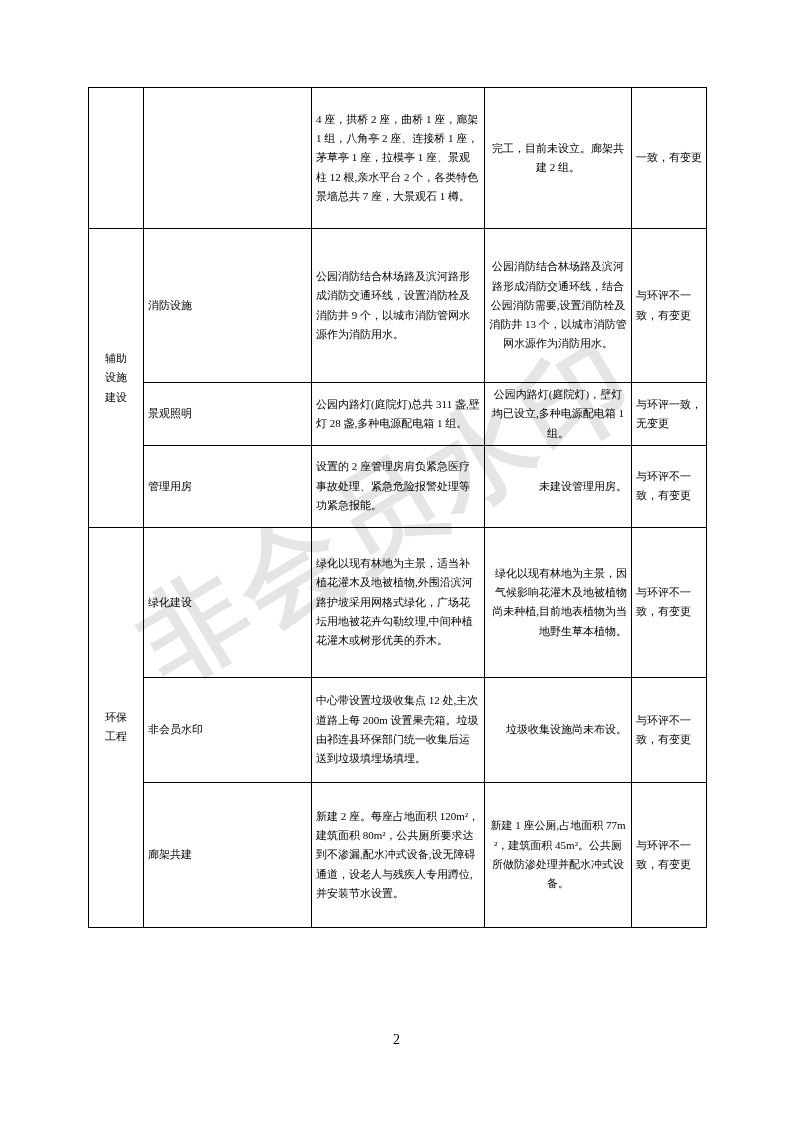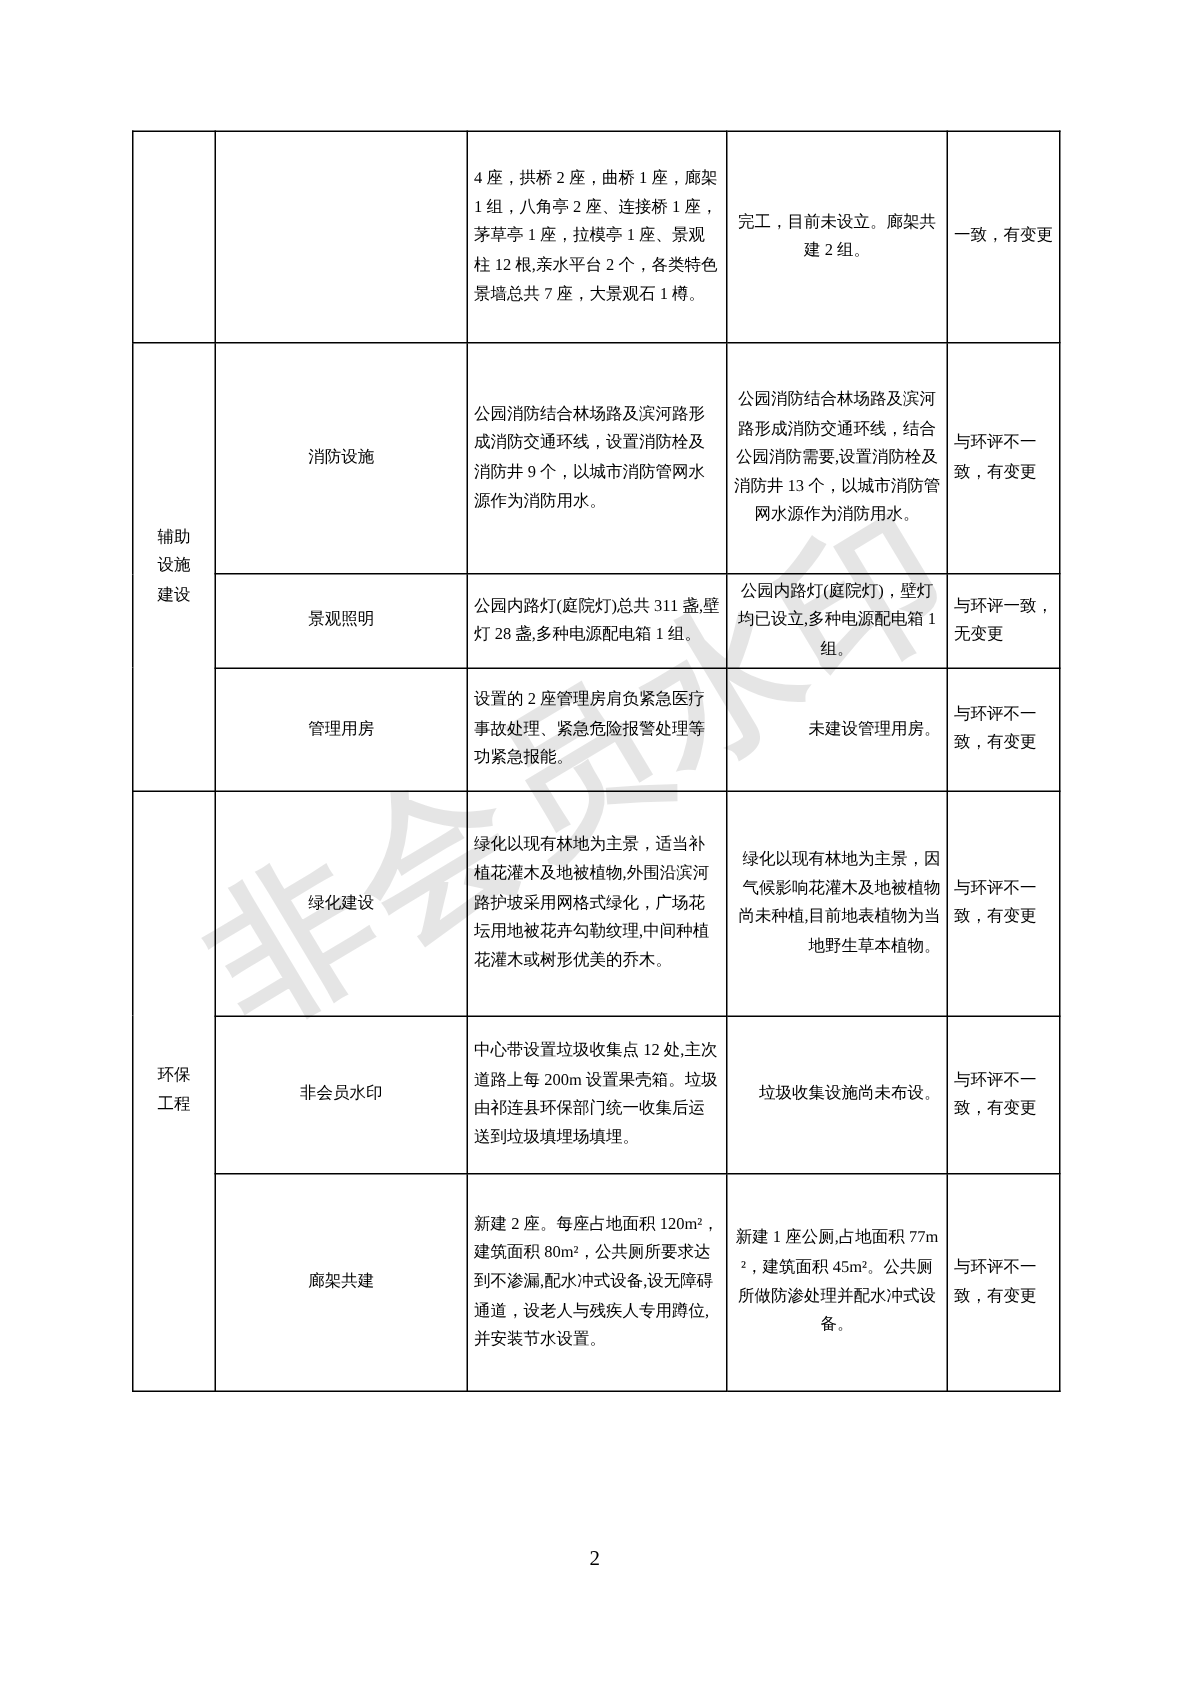--- a/index.html
+++ b/index.html
@@ -37,21 +37,21 @@
   table.doc td{
     border:1px solid #000;
     font-size:11px;
     line-height:19.3px;
     padding:2px 4px;
     vertical-align:middle;
     word-break:break-all;
     overflow:hidden;
   }
   td.cat{text-align:center;white-space:pre-line;}
-  td.item{text-align:center;}
+  td.item{text-align:left;}
   td.eia{text-align:left;}
   td.act-l{text-align:center;}
   td.act-c{text-align:right;margin-top:39px;}
   td.con{text-align:left;}
   .page-number{
     position:absolute;
     left:0;right:0;
     top:1032px;
     text-align:center;
     font-size:14px;

